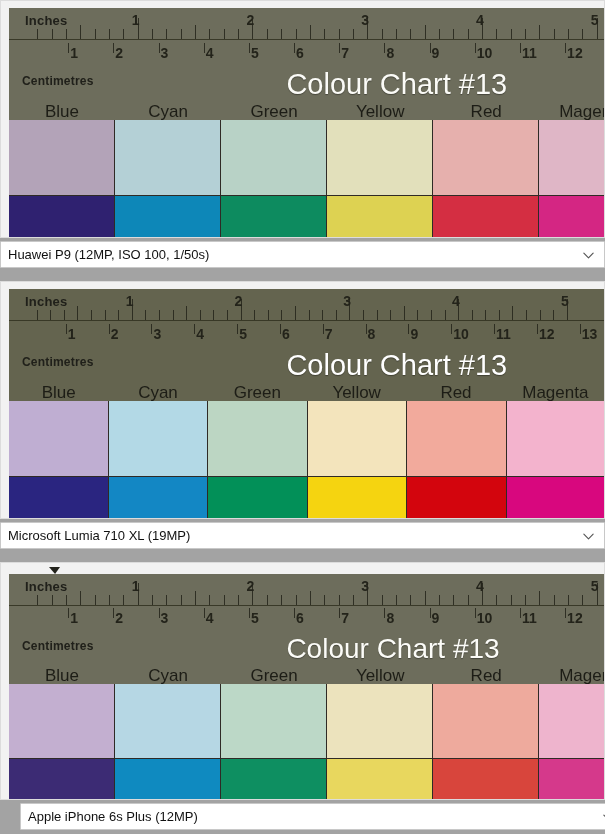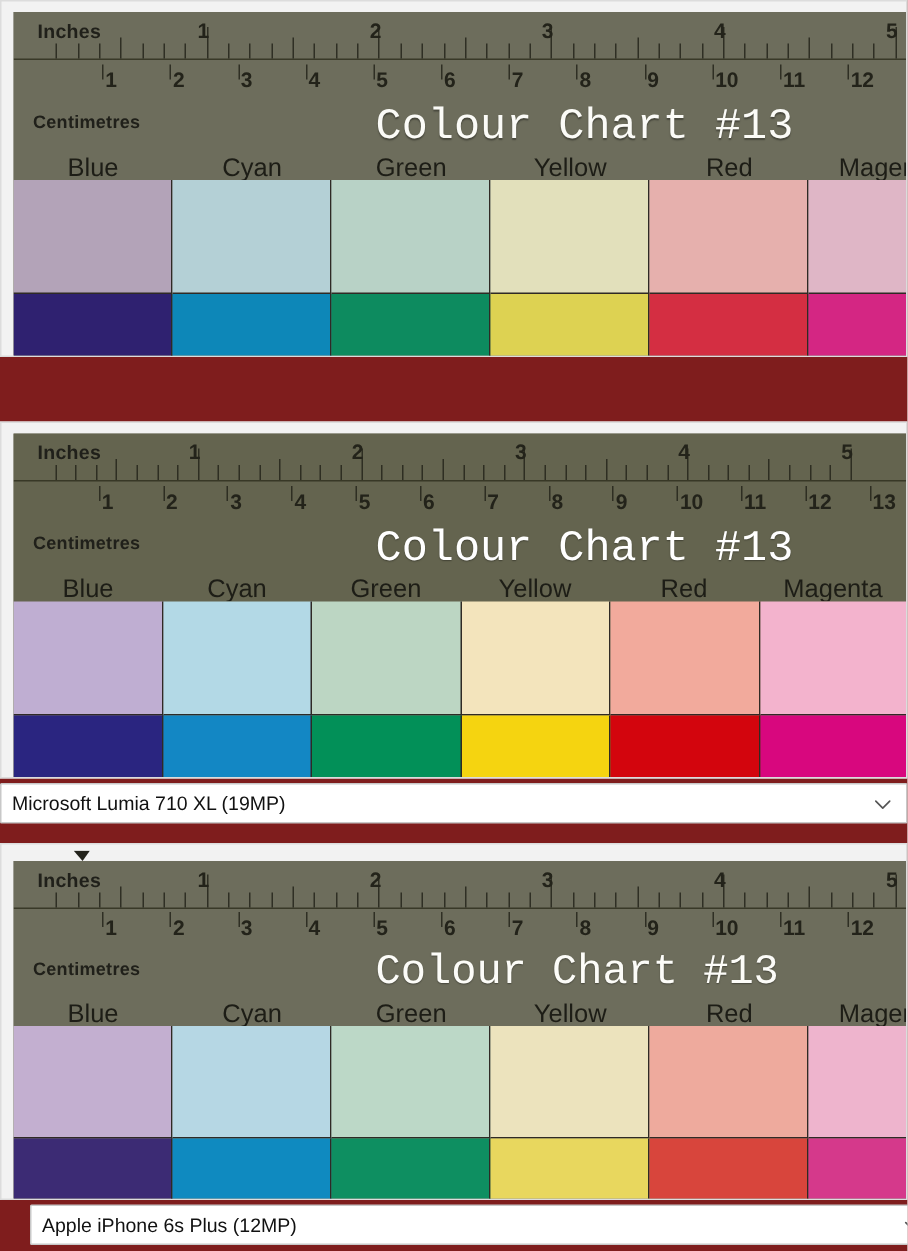--- a/index.html
+++ b/index.html
@@ -9,21 +9,21 @@
     width: 605px;
     height: 834px;
     overflow: hidden;
     font-family: "Liberation Sans", sans-serif;
   }
 
   .page {
     width: 605px;
     height: 834px;
     position: relative;
-    background: #7f1d1d;
+    background: #a3a3a3;
     box-sizing: border-box;
   }
 
   .comparison-panel {
     position: absolute;
     left: 0;
     width: 605px;
     box-sizing: border-box;
   }
 
@@ -92,25 +92,26 @@
     font-family: "Liberation Sans", sans-serif;
     font-weight: 600;
     line-height: 1;
     white-space: nowrap;
     letter-spacing: .2px;
   }
 
   .chart-title {
     position: absolute;
     color: #fdfdfb;
-    font-family: Liberation Mono, monospace;
+    font-family: Liberation Sans, sans-serif;
     font-weight: 400;
     white-space: nowrap;
     line-height: 1;
     text-shadow: 0 1px 1px rgba(0,0,0,.35);
+    margin-left: 36px;
   }
 
   .swatch-labels {
     position: absolute;
     left: 0;
     width: 100%;
     display: flex;
   }
 
   .swatch-label {
@@ -295,20 +296,28 @@
             </div>
             <div class="swatch-row vivid" style="height: 42px;">
               <div class="swatch" style="background: rgb(47, 33, 112); flex: 0 0 106.05px;"></div>
               <div class="swatch" style="background: rgb(13, 135, 184); flex: 0 0 106.05px;"></div>
               <div class="swatch" style="background: rgb(13, 139, 95); flex: 0 0 106.05px;"></div>
               <div class="swatch" style="background: rgb(221, 210, 82); flex: 0 0 106.05px;"></div>
               <div class="swatch" style="background: rgb(212, 46, 66); flex: 0 0 106.05px;"></div>
               <div class="swatch" style="background: rgb(212, 38, 131); flex: 0 0 106.05px;"></div>
             </div>
           </div>
+        </div>
+      </div>
+      <div class="select-wrap" style="top: 241px;">
+        <div class="device-select" role="combobox" tabindex="0">
+          <span>Huawei P9 (12MP, ISO 100, 1/50s)</span>
+          <span class="chevron"><svg viewBox="0 0 14 14" width="13" height="13" aria-hidden="true">
+              <path d="M2 5 L7 10 L12 5" fill="none" stroke="#555" stroke-width="1.2" stroke-linecap="round" stroke-linejoin="round"></path>
+            </svg></span>
         </div>
       </div>
     </div>
     <div class="comparison-panel" style="top: 281px;">
       <div class="photo-frame" style="height: 238px;">
         <div class="photo" style="left: 8px; top: 7px; width: 596px; height: 230px; background: rgb(100, 100, 79);">
           <div class="chart-head" style="height: 112px; background: rgb(100, 100, 79);">
             <div class="ruler-band" style="top: 0px; height: 33.6px;">
               <div class="ruler-rule" style="top: 31.36px;"></div>
               <div class="ruler-word" style="left: 16px; top: 6.16px; font-size: 13px;">Inches</div>

